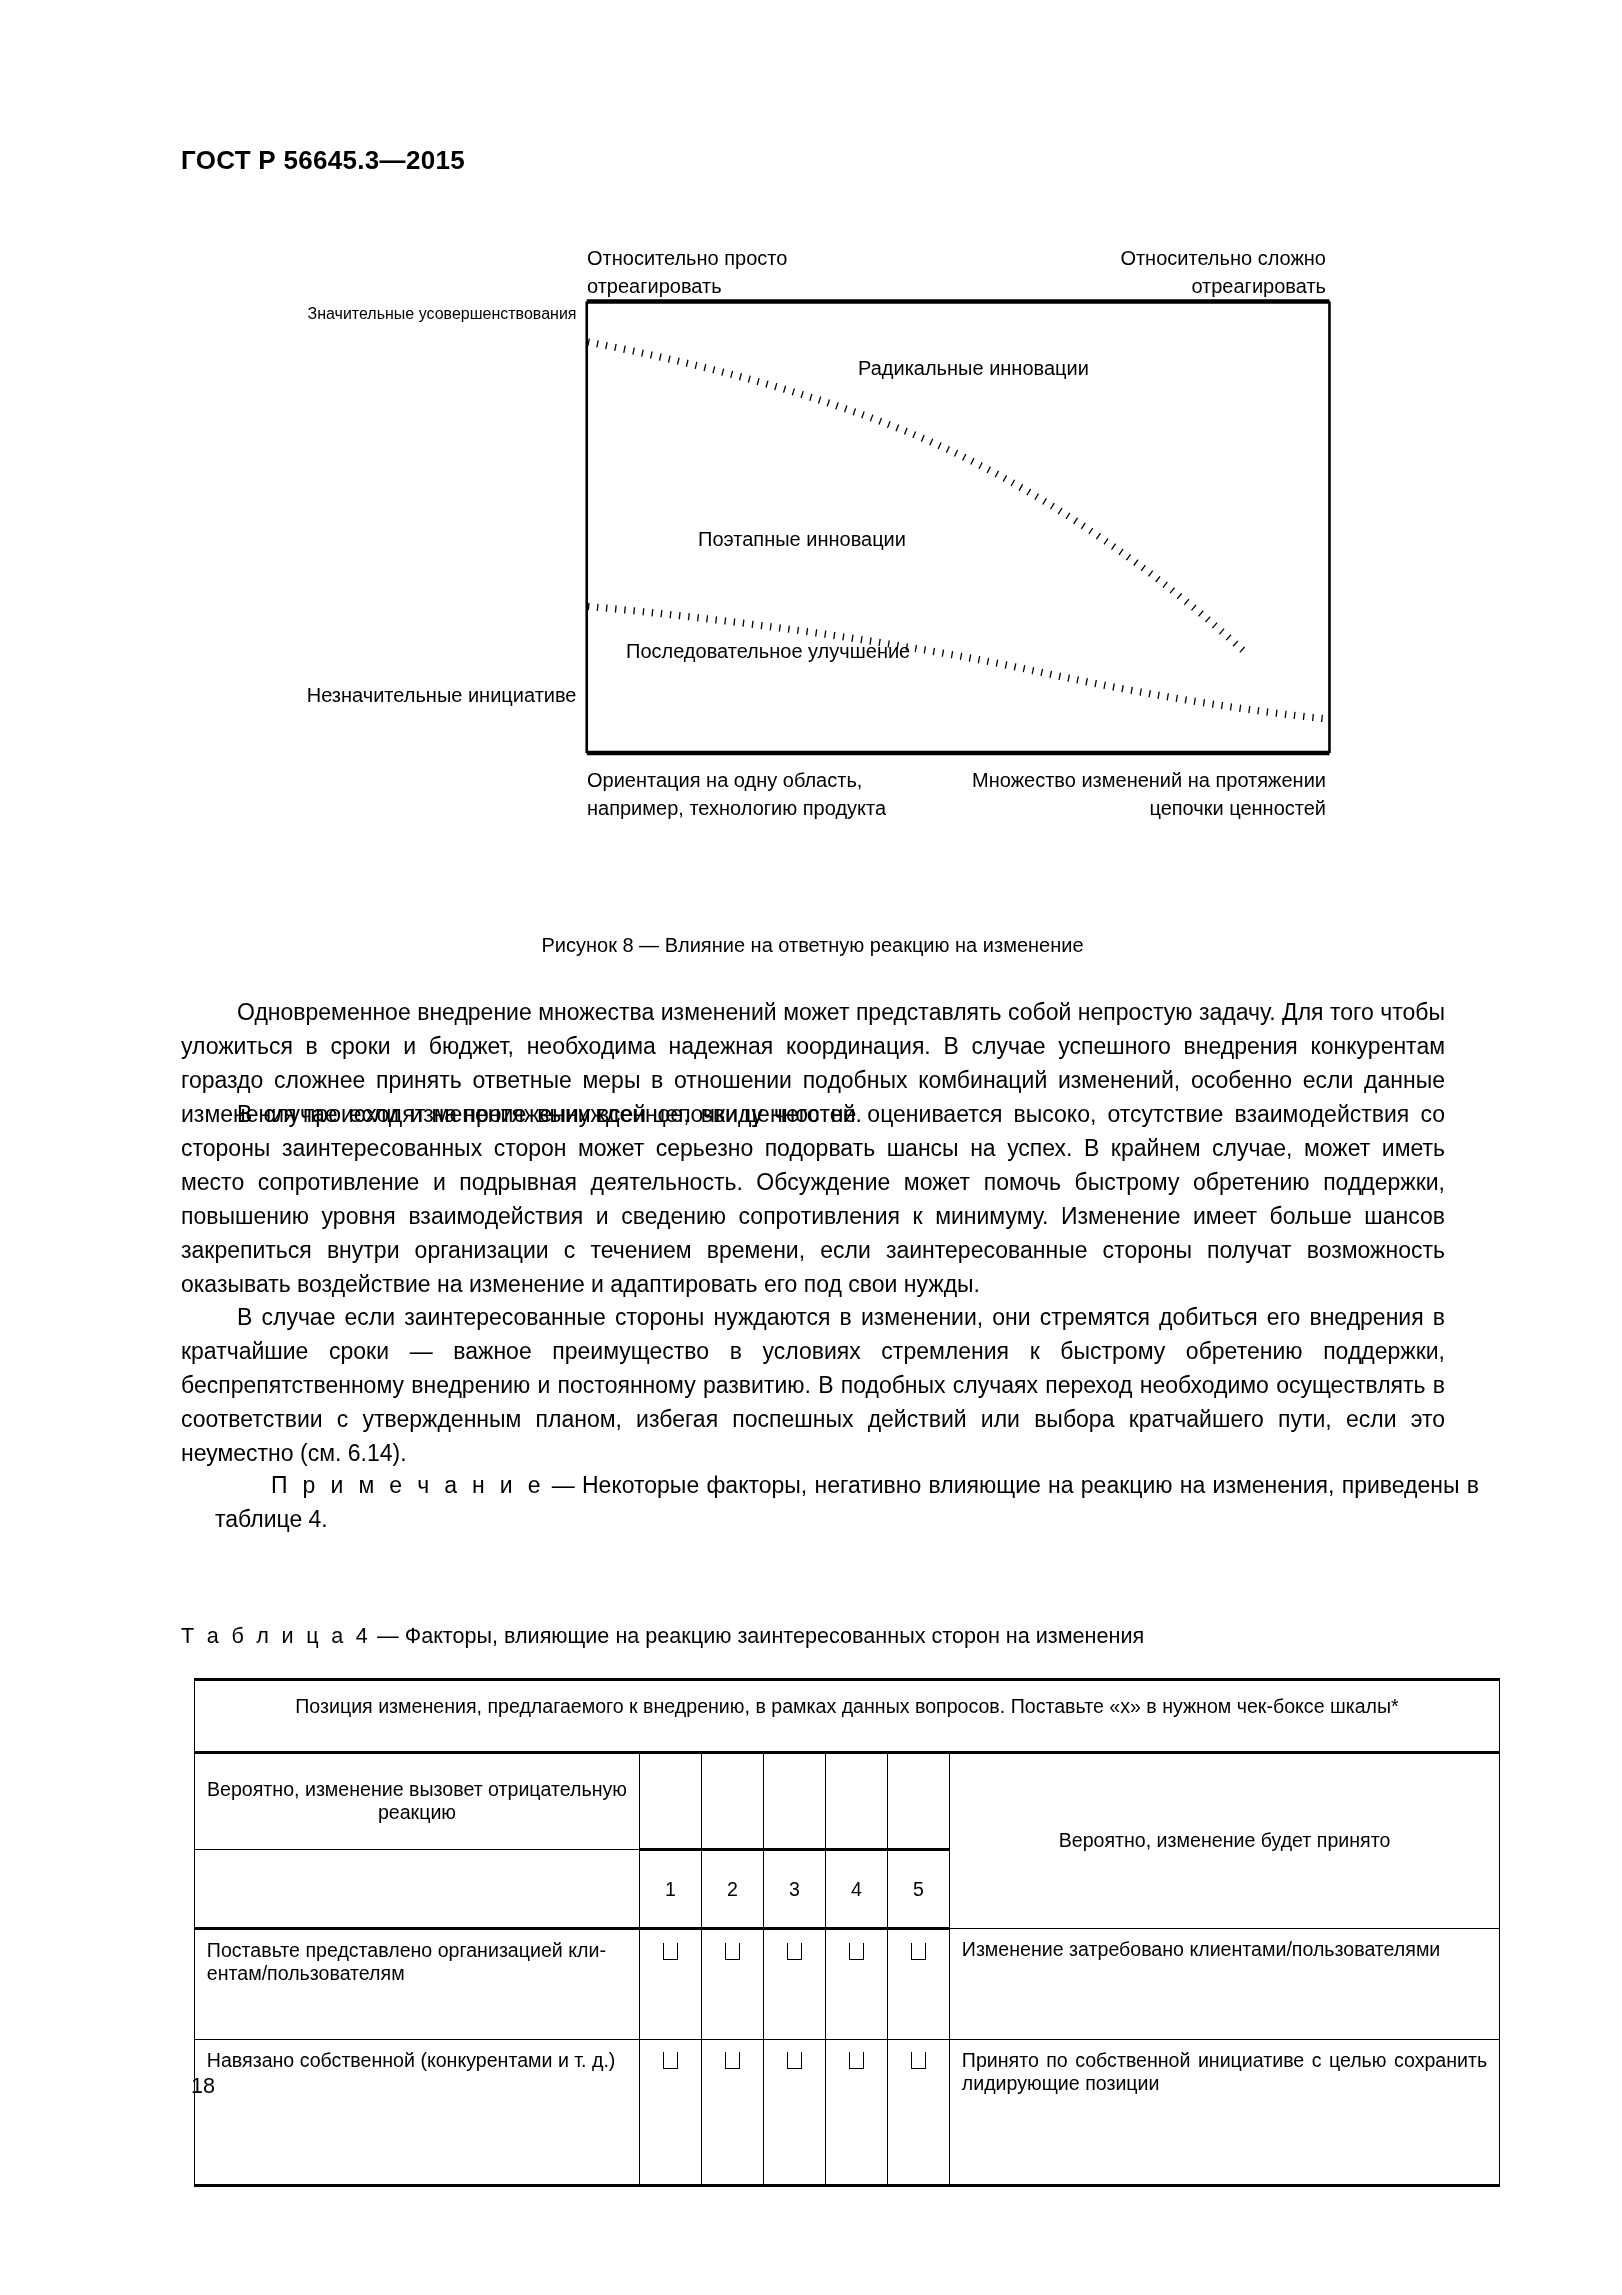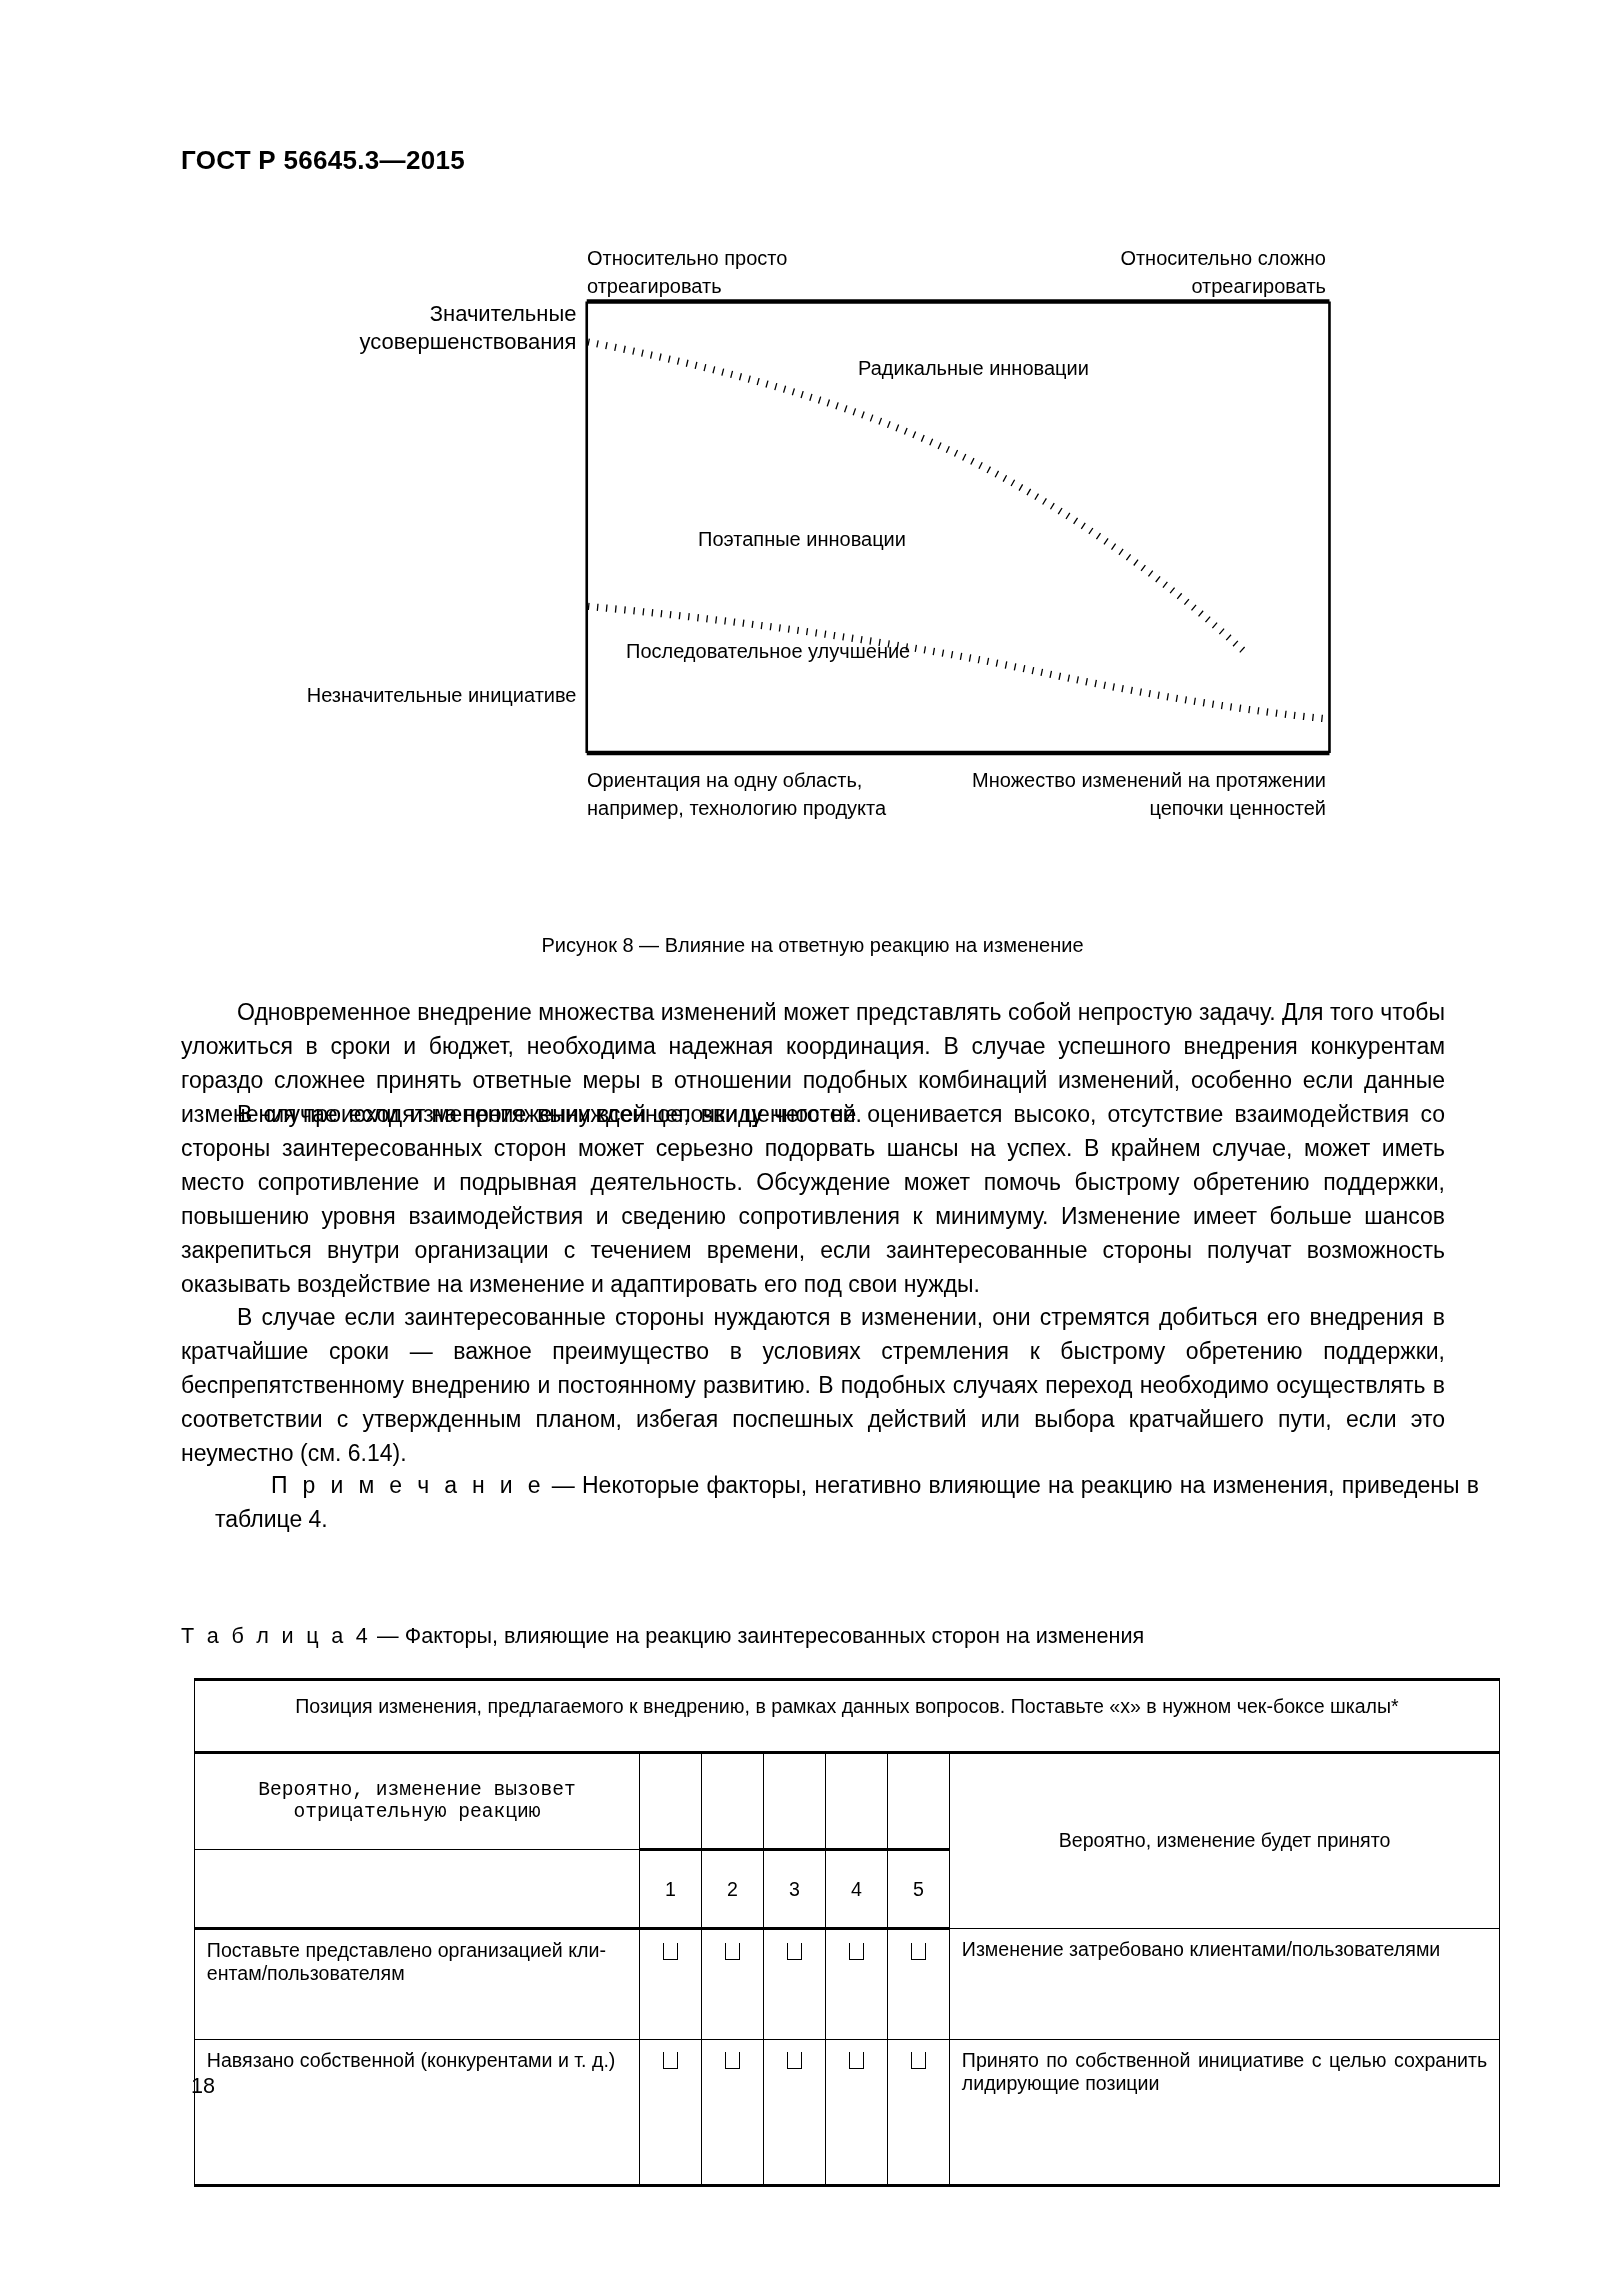--- a/index.html
+++ b/index.html
@@ -57,21 +57,21 @@
     width: 294px;
     font-size: 20px;
     line-height: 27.5px;
     text-align: right;
   }
   .fig-left-top-label {
     position: absolute;
     left: 118px;
     top: 64px;
     width: 288px;
-    font-size: 22px;
+    font-size: 16px;
     line-height: 27.5px;
     text-align: right;
     padding-right: 10.5px;
     box-sizing: border-box;
   }
   .fig-left-bottom-label {
     position: absolute;
     left: 118px;
     top: 446px;
     width: 288px;
@@ -174,21 +174,20 @@
     border-top: 3.3px solid #000;
     border-bottom: 3.3px solid #000;
     text-align: center;
     padding: 14.4px 11.8px;
     height: 41px;
   }
   .tbl .col-neg {
     text-align: center;
     height: 77px;
     vertical-align: middle;
-    font-family: Liberation Mono, monospace;
   }
   .tbl .col-pos {
     text-align: center;
     vertical-align: middle;
   }
   .tbl .scale-cell {
     text-align: center;
     vertical-align: middle;
     height: 63px;
     border-bottom: 3.3px solid #000;

